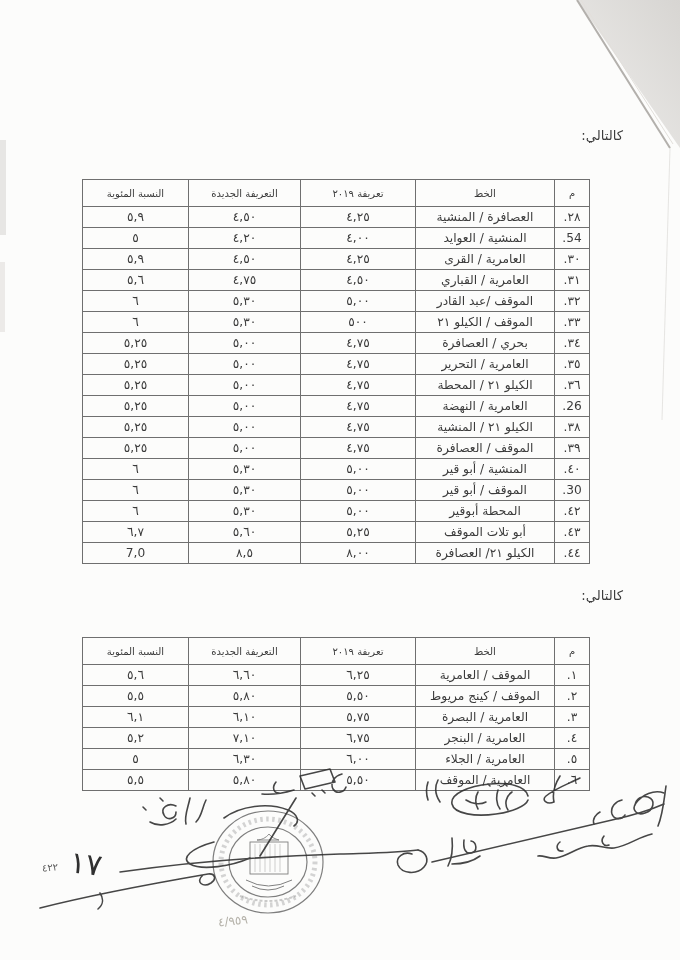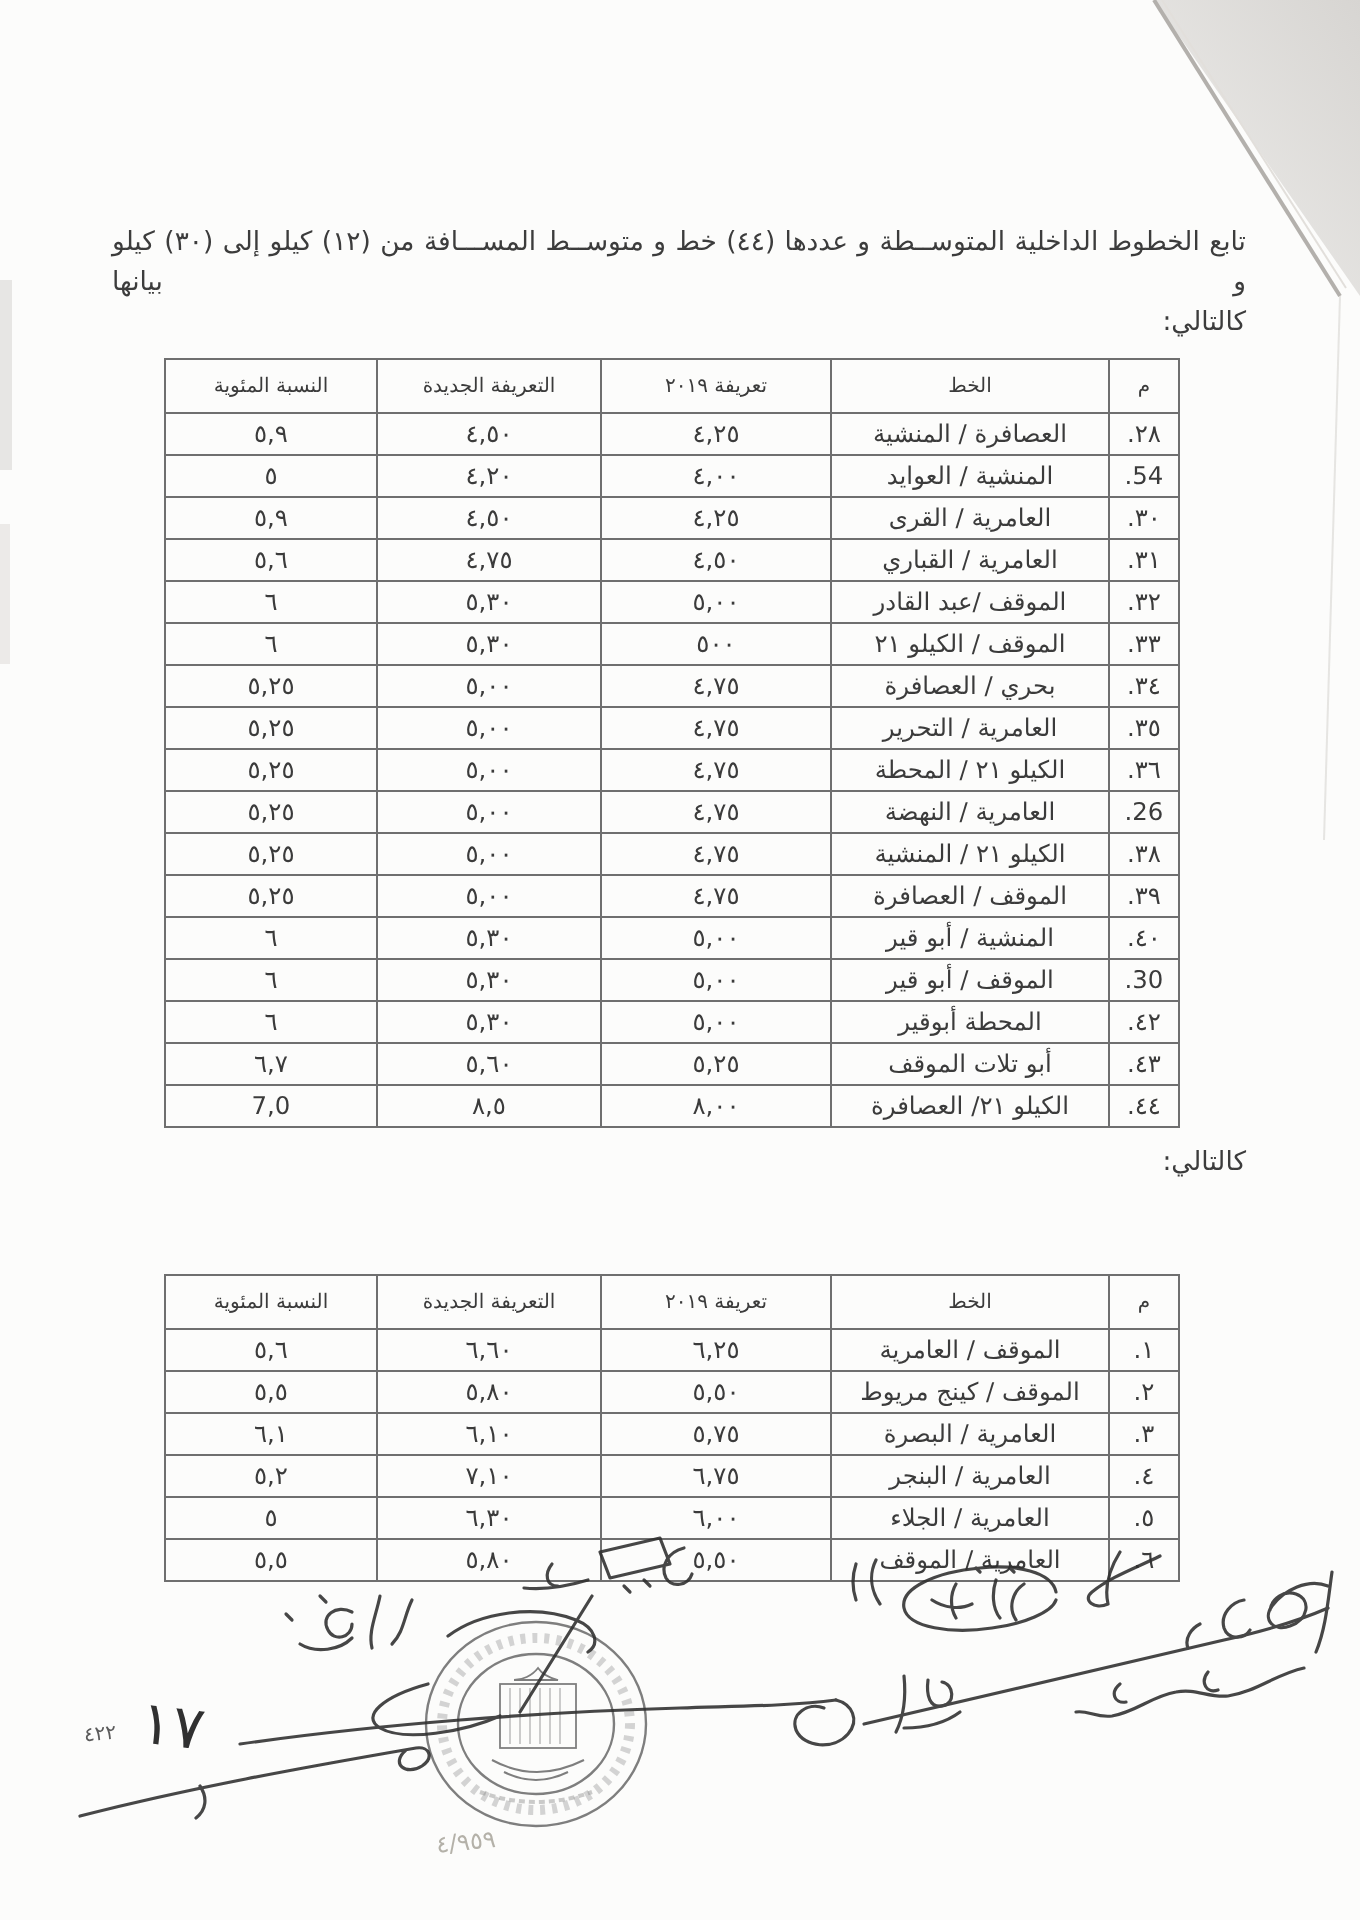--- a/index.html
+++ b/index.html
@@ -6,21 +6,21 @@
   .page{
     position:relative;width:680px;height:960px;overflow:hidden;
     background:#fcfcfb;color:#3a3a3a;direction:rtl;
     font-family:"DejaVu Sans",sans-serif;
   }
   svg.layer{position:absolute;left:0;top:0;width:680px;height:960px;pointer-events:none;}
   .intro{position:absolute;margin:0;font-size:13.2px;line-height:20px;color:#3c3c3c;}
   #intro1{top:112px;right:57px;left:56px;}
   #intro2{top:572px;right:57px;left:56px;}
   .intro .l1{display:block;text-align:justify;text-align-last:justify;}
-  .intro .l2{display:block;text-align:right;}
+  .intro .l2{display:block;margin-top:14px;text-align:right;}
   table.fares{
     position:absolute;left:82px;width:507px;border-collapse:collapse;table-layout:fixed;
     text-align:center;font-size:12.2px;color:#3b3b3b;direction:rtl;
   }
   #t1{top:179px;}
   #t2{top:637px;}
   .fares th,.fares td{
     border:1px solid #6f6f6f;padding:0 2px;font-weight:normal;
     overflow:hidden;white-space:nowrap;
   }
@@ -45,21 +45,20 @@
     </defs>
     <polygon points="577,0 680,0 680,148" fill="url(#cornerGrad)"></polygon>
     <path d="M577,0 L670,148" stroke="#b3b0ac" stroke-width="2" fill="none"></path>
     <path d="M581,0 L673,144" stroke="#e2dfdb" stroke-width="1" fill="none"></path>
     <path d="M670,148 L662,420" stroke="#d4d1cd" stroke-width="1" fill="none" opacity="0.55"></path>
     <rect x="0" y="140" width="6" height="95" fill="#e7e6e4"></rect>
     <rect x="0" y="262" width="5" height="70" fill="#eceae8"></rect>
   </svg>
 
   <p class="intro" id="intro1">
-    <span class="l1">تابع الخطوط الداخلية المتوســطة و عددها (٤٤) خط و متوســط المســـافة من (١٢) كيلو إلى (٣٠) كيلو و بيانها</span>
     <span class="l2">كالتالي:</span>
   </p>
 
   <table class="fares" id="t1">
     <colgroup>
       <col style="width:35px">
         <col style="width:139px">
         <col style="width:115px">
         <col style="width:112px">
         <col style="width:106px">

